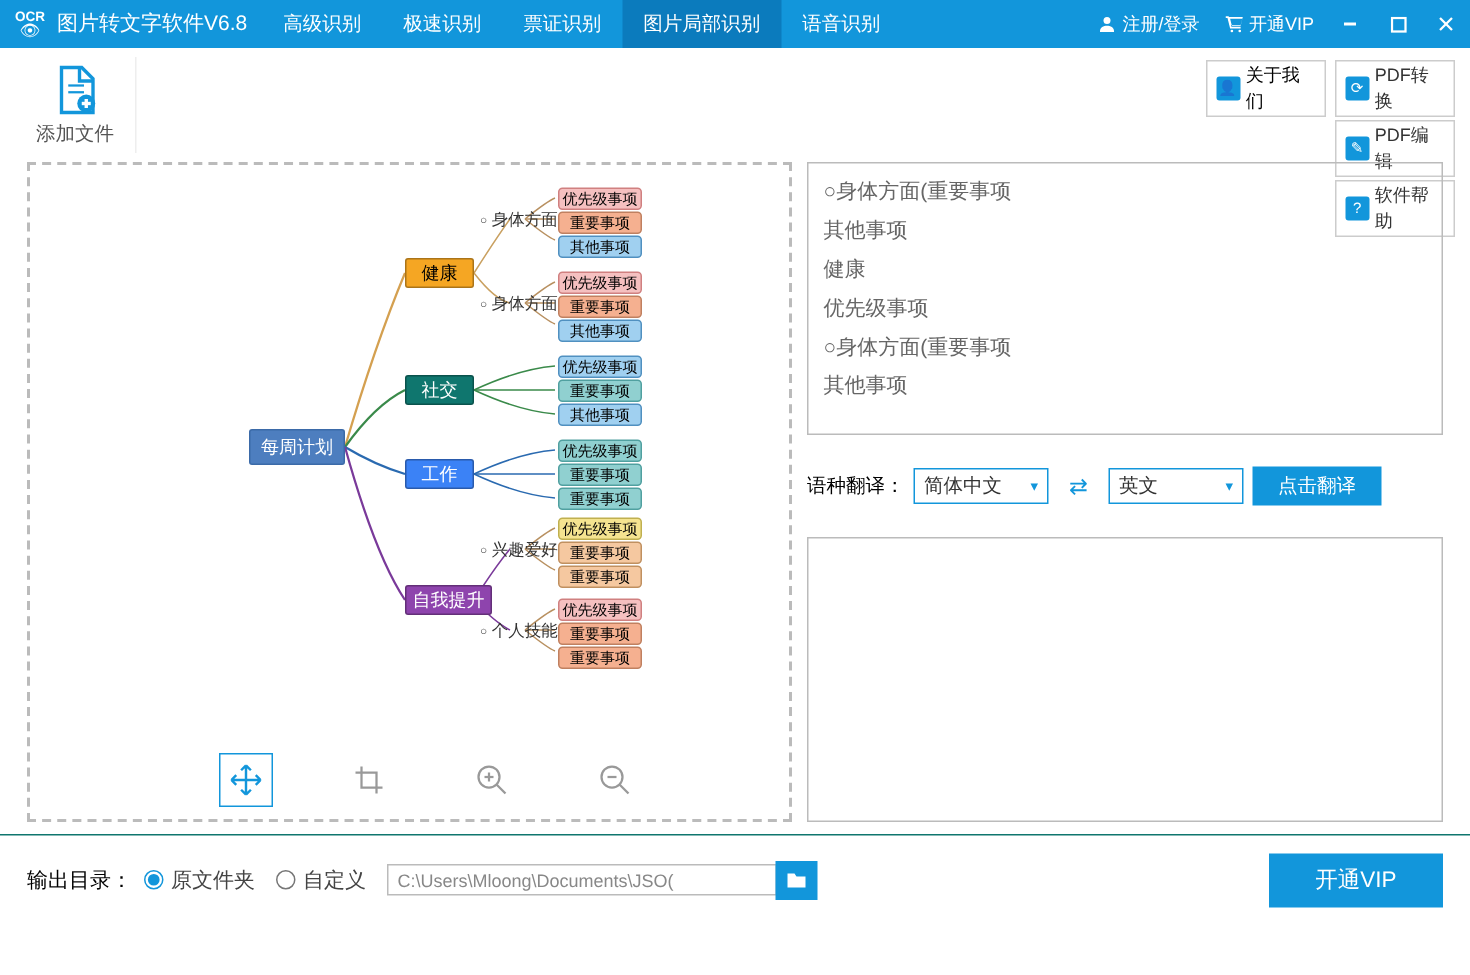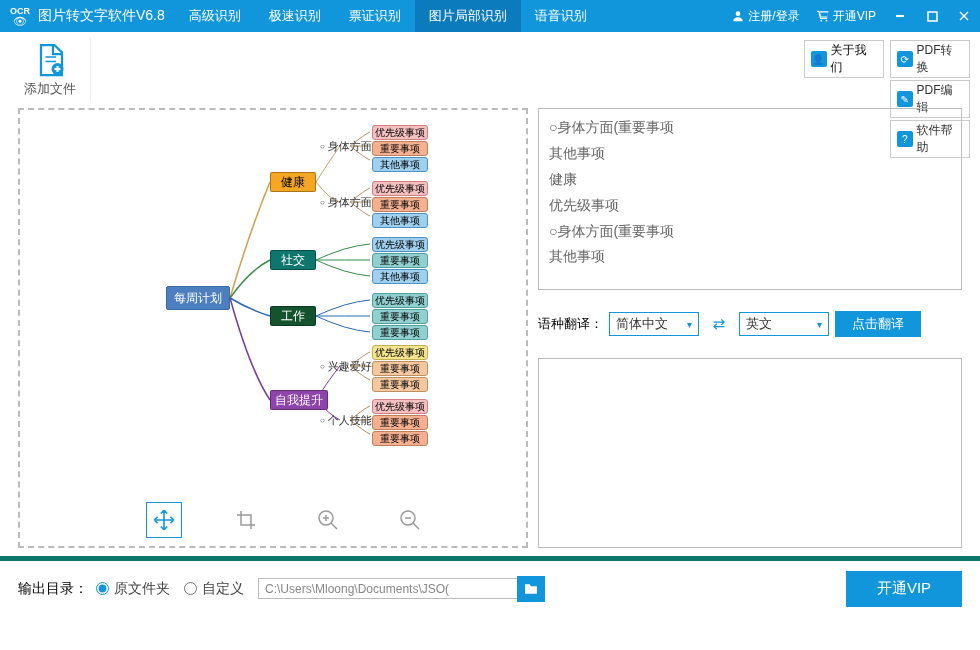--- a/index.html
+++ b/index.html
@@ -28,21 +28,21 @@
 .link-icon { width:16px; height:16px; background:#1296db; color:#fff; display:flex; align-items:center; justify-content:center; font-size:10px; margin-right:4px; border-radius:2px; }
 .about-btn { display:flex; align-items:center; background:#fff; border:1px solid #ccc; padding:1px 6px; cursor:pointer; font-size:12px; width:80px; }
 
 .main-area { display:flex; padding:4px 18px; gap:10px; height:448px; }
 .left-panel { width:510px; border:2px dashed #bbb; position:relative; background:#fff; }
 .mindmap { position:absolute; left:0; top:0; width:100%; height:calc(100% - 50px); }
 .mm-root { position:absolute; left:146px; top:176px; width:64px; height:24px; background:#4d7ebf; border:1px solid #3b6aa8; color:#fff; display:flex; align-items:center; justify-content:center; font-size:12px; border-radius:2px; }
 .mm-cat { position:absolute; width:46px; height:20px; display:flex; align-items:center; justify-content:center; font-size:12px; border-radius:2px; border:1px solid rgba(0,0,0,.3); }
 .mm-cat.orange { background:#f5a623; color:#000; }
 .mm-cat.green { background:#0f766e; color:#fff; }
-.mm-cat.blue { background:#14532d; color:#fff; }
+.mm-cat.blue { background:#3b82f6; color:#fff; }
 .mm-cat.purple { background:#8e44ad; color:#fff; }
 .mm-sub { position:absolute; font-size:11px; color:#333; display:flex; align-items:center; }
 .mm-sub::before { content:"○"; font-size:8px; margin-right:3px; }
 .mm-tag { position:absolute; width:56px; height:15px; display:flex; align-items:center; justify-content:center; font-size:10px; border-radius:3px; }
 .tag-pink { background:#f5c0c0; border:1px solid #d08080; }
 .tag-salmon { background:#f5b090; border:1px solid #c08060; }
 .tag-blue { background:#a0d0f0; border:1px solid #5090c0; }
 .tag-teal { background:#90d0d0; border:1px solid #50a0a0; }
 .tag-yellow { background:#f5e490; border:1px solid #c0b050; }
 .tag-peach { background:#f5c8a0; border:1px solid #c09060; }
@@ -54,21 +54,21 @@
 
 .right-panel { flex:1; display:flex; flex-direction:column; gap:21px; }
 .result-box { border:1px solid #bbb; height:182px; overflow-y:scroll; padding:6px 10px; font-size:14px; color:#666; line-height:1.85; }
 .translate-bar { display:flex; align-items:center; gap:6px; font-size:13px; }
 .lang-select { width:90px; height:24px; border:1px solid #1296db; background:#fff; color:#333; padding:0 6px; display:flex; align-items:center; justify-content:space-between; cursor:pointer; }
 .lang-select .chev { color:#1296db; font-size:10px; }
 .swap-btn { width:28px; height:24px; display:flex; align-items:center; justify-content:center; color:#1296db; cursor:pointer; border:none; background:transparent; font-size:15px; }
 .translate-btn { width:86px; height:26px; background:#1296db; color:#fff; display:flex; align-items:center; justify-content:center; cursor:pointer; font-size:13px; border:none; }
 .trans-result { border:1px solid #bbb; flex:1; }
 
-.bottom-bar { height:60px; display:flex; align-items:center; padding:0 18px; border-top:5px solid #0f766e; margin-top:4px; }
+.bottom-bar { height:60px; display:flex; align-items:center; padding:0 18px; border-top:1px solid #0f766e; margin-top:4px; }
 .out-label { font-size:14px; margin-right:8px; }
 .radio-opt { display:flex; align-items:center; margin-right:14px; font-size:14px; cursor:pointer; color:#444; }
 .radio-opt input { margin-right:5px; accent-color:#1296db; }
 .path-input { width:260px; height:21px; border:1px solid #bbb; padding:0 6px; color:#888; font-size:12px; }
 .folder-btn { width:28px; height:26px; background:#1296db; display:flex; align-items:center; justify-content:center; cursor:pointer; border:none; margin-left:-1px; }
 .save-btn { margin-left:auto; width:116px; height:36px; background:#1296db; color:#fff; font-size:15px; display:flex; align-items:center; justify-content:center; cursor:pointer; border:none; }
 </style>
 </head>
 <body>
 

